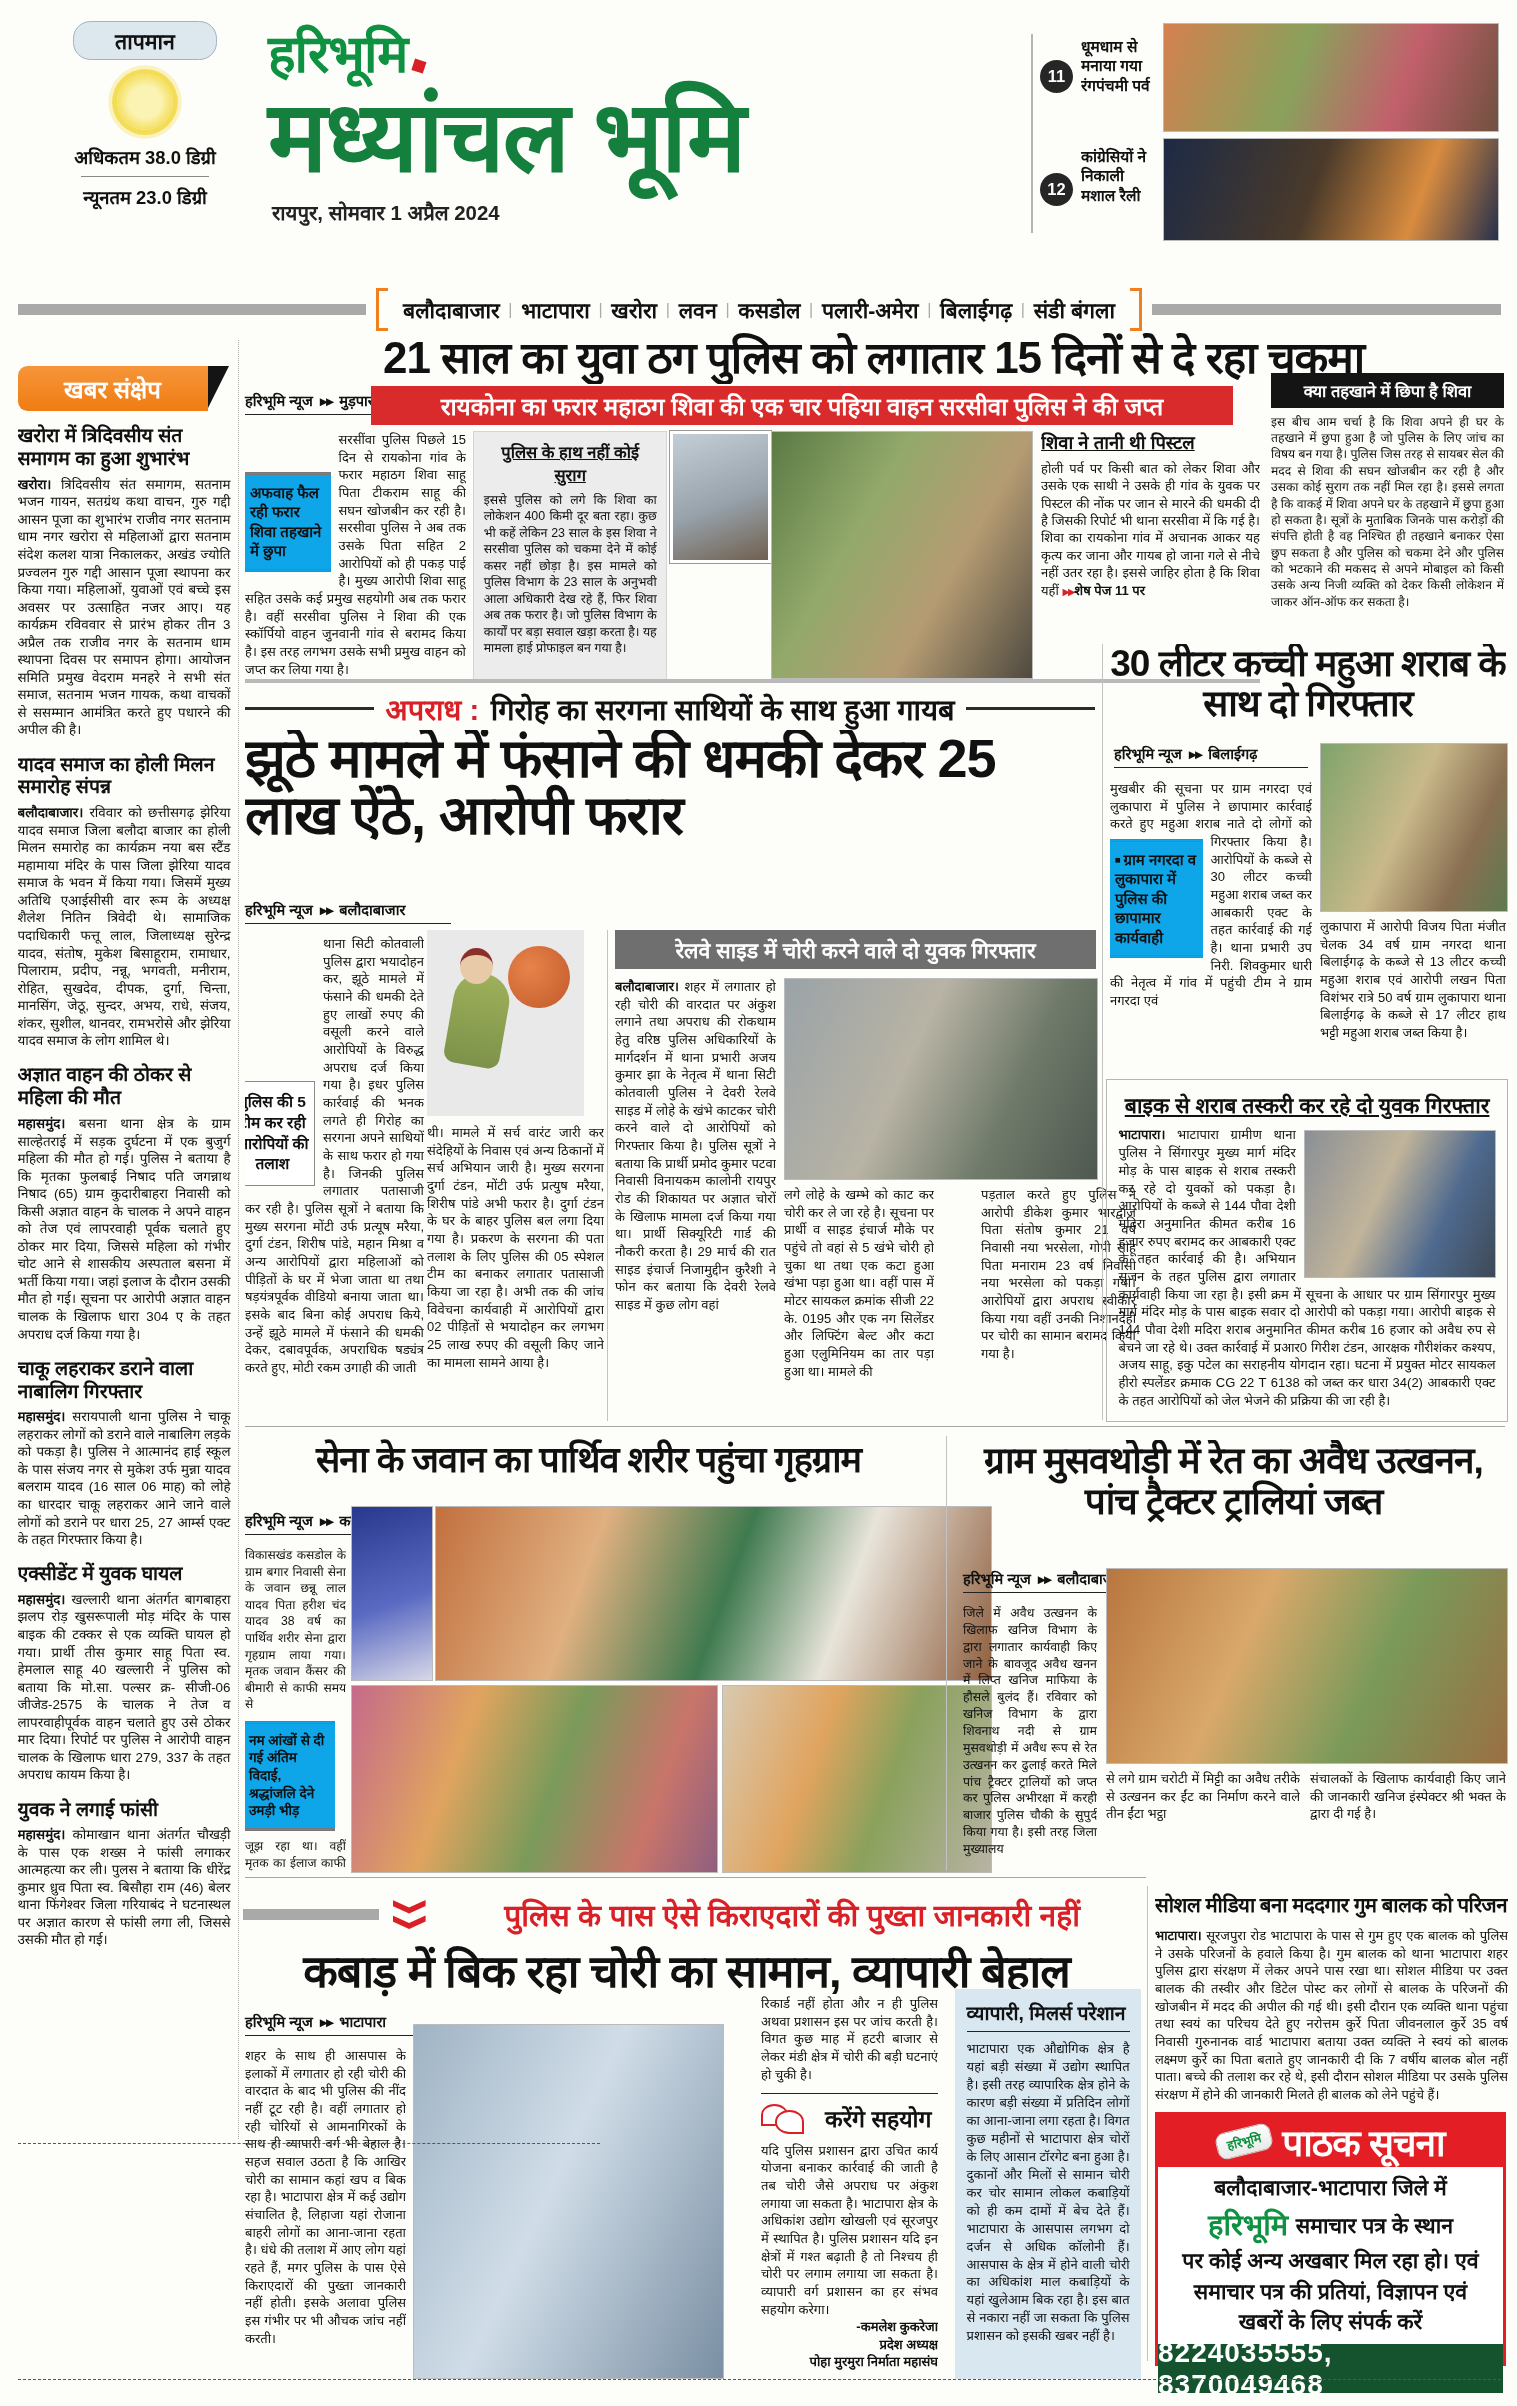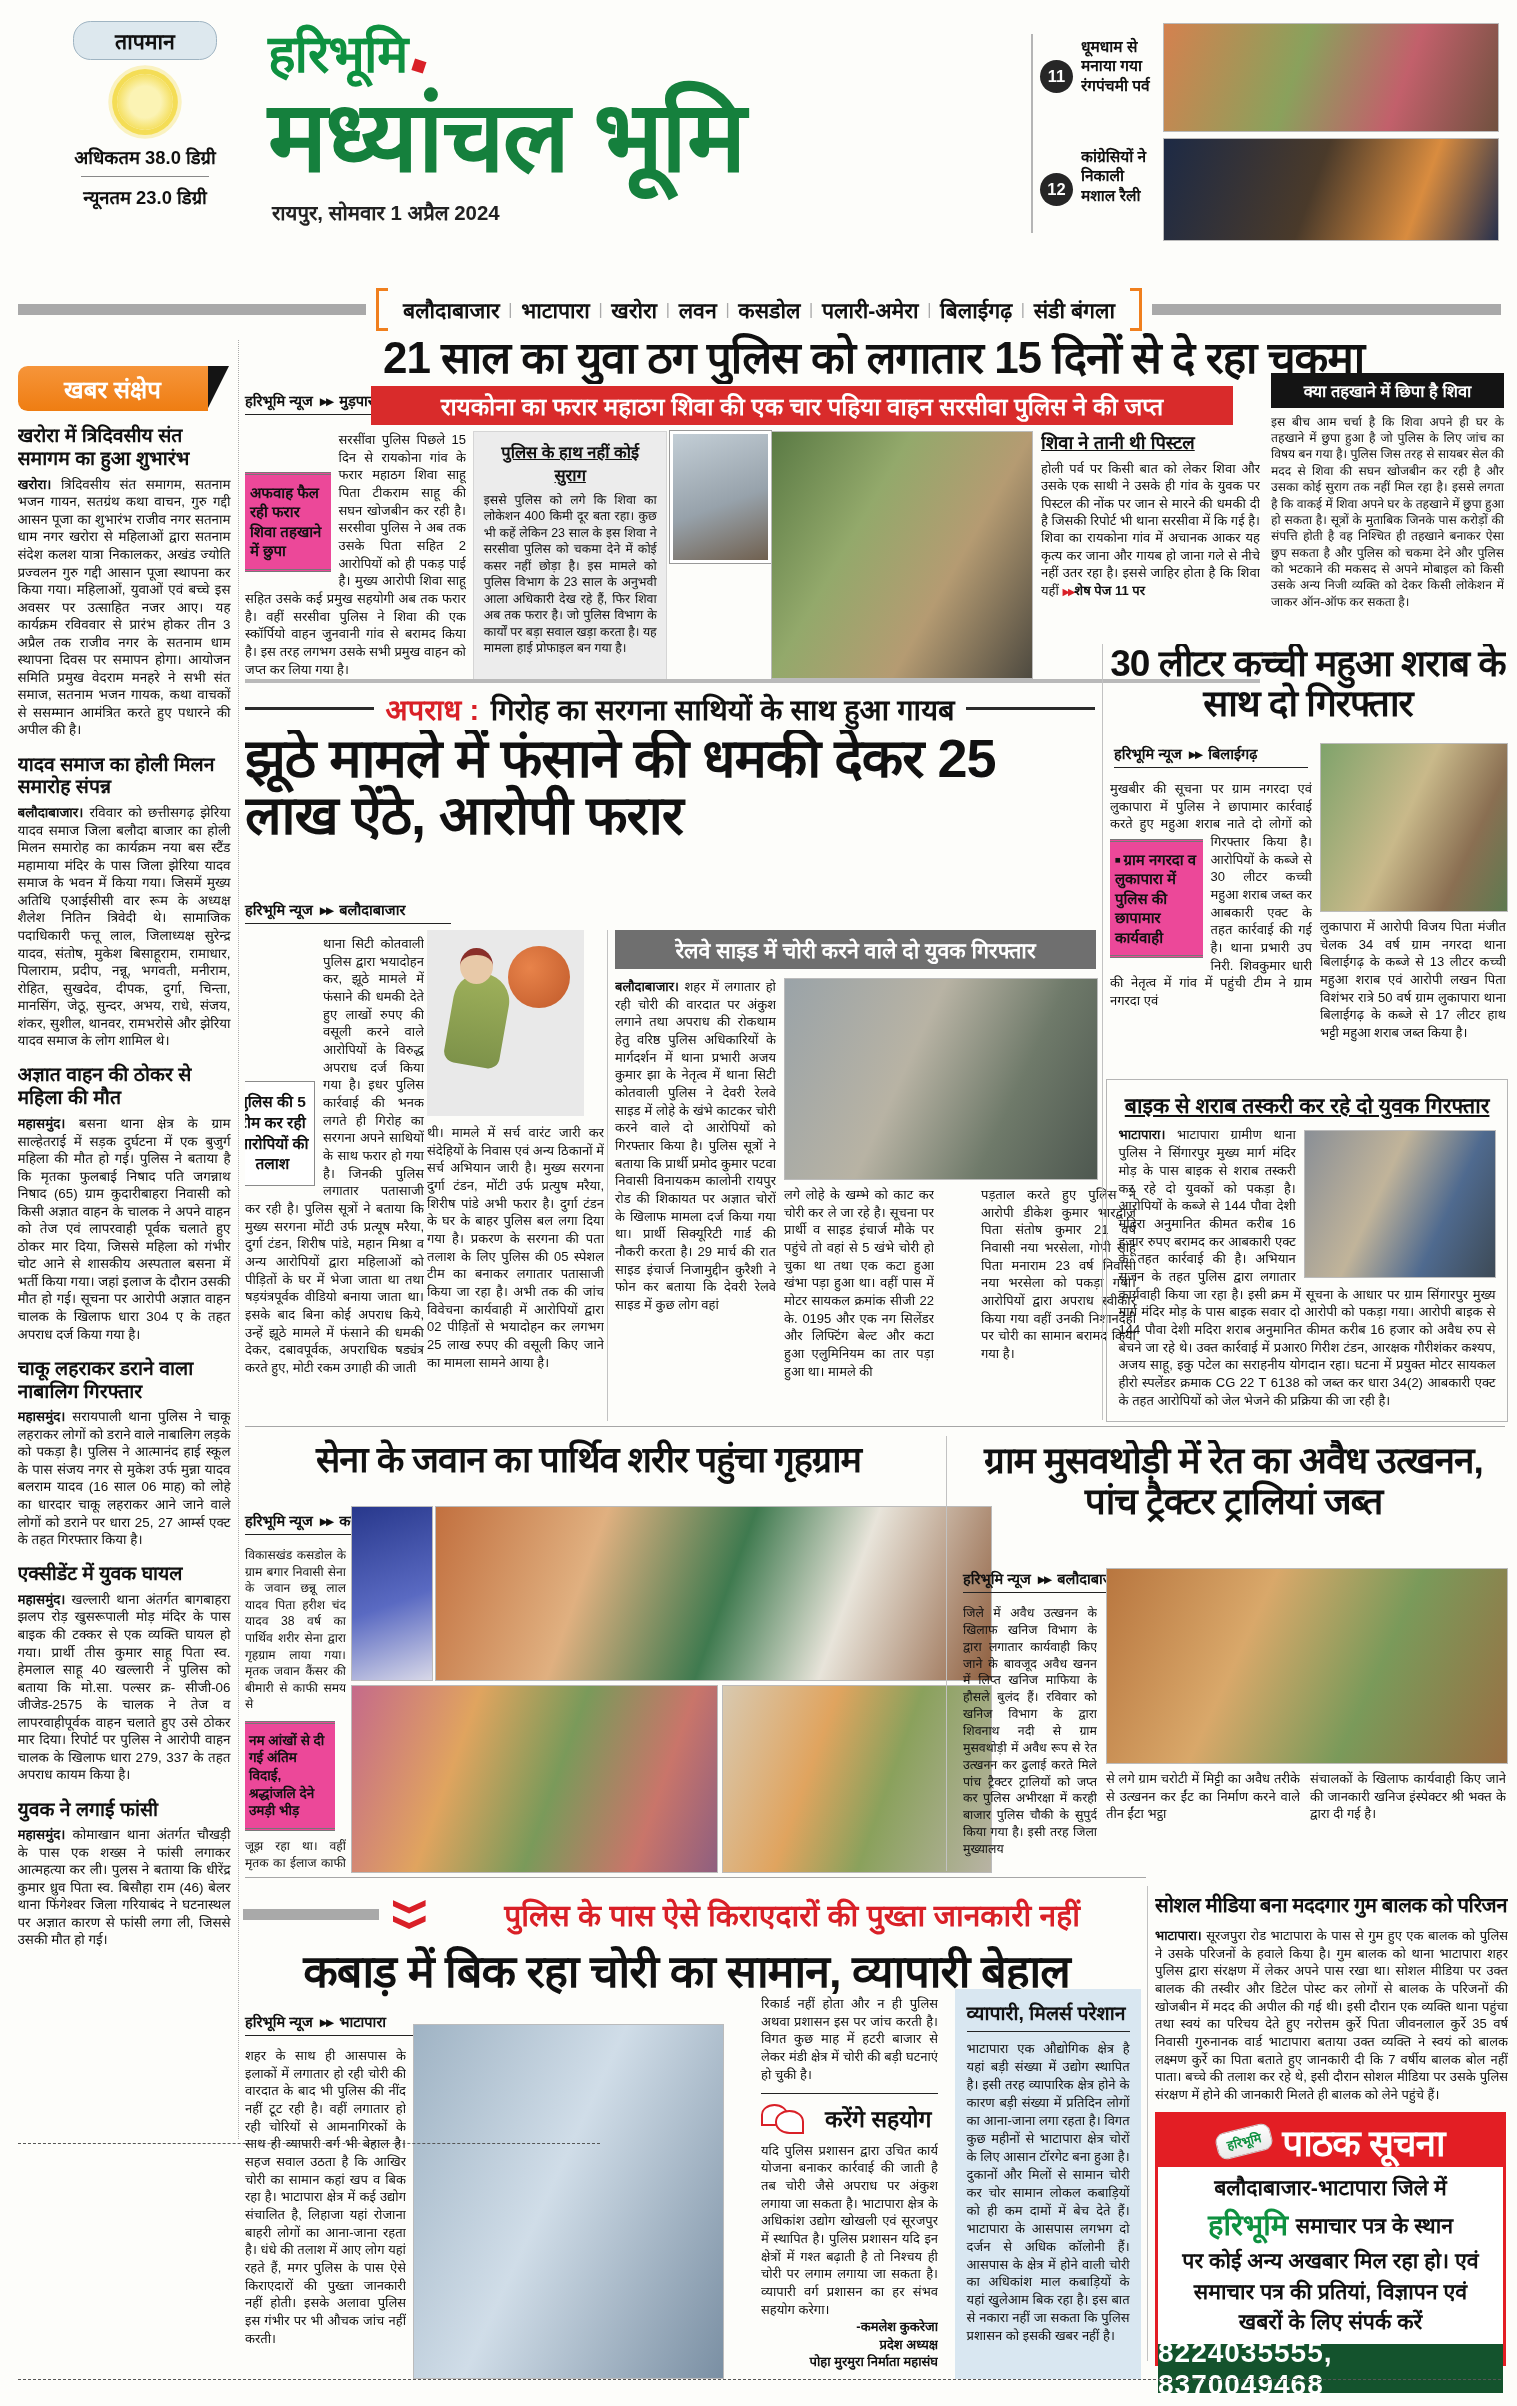--- a/index.html
+++ b/index.html
@@ -42,21 +42,21 @@
            text-align:center;border-radius:9.7px 0 0 9.7px;padding:5.8px 0;width:190px;margin-top:28px;}
   .sb-flag{position:absolute;right:-21.3px;top:0;width:0;height:0;border-top:42px solid #141414;border-right:21.3px solid transparent;}
   .sb-art h3{font-size:19.4px;line-height:1.18;margin:13.6px 0 5.8px;}
   .sb-art p{font-size:13.4px;line-height:1.31;margin:0;text-align:justify;}
   .dl{font-weight:700;}
 
   
   .byline{display:flex;align-items:center;gap:6.8px;border-bottom:1.9px solid #222;padding-bottom:3.9px;font-size:14.6px;}
   .arrows::before{content:"▶▶";font-size:10.7px;letter-spacing:-1.9px;color:#111;}
   .bt{font-size:13px;line-height:1.36;text-align:justify;}
-  .pullbox{background:#ec4899;border-top:3.9px double #777;border-bottom:3.9px double #777;font-weight:700;text-align:left;
+  .pullbox{background:#0ea5e9;border-top:3.9px double #777;border-bottom:3.9px double #777;font-weight:700;text-align:left;
            padding:7.8px 4.9px;font-size:15px;line-height:1.3;}
   .sq::before{content:"■ ";font-size:9.7px;vertical-align:1.9px;}
   .more{font-weight:700;}
   .more::before{content:"▶▶ ";color:#d92027;font-size:9.7px;letter-spacing:-1.9px;}
   .vline{width:0;border-left:1px solid #c2c2c2;}
   .hline{height:0;border-top:1.9px solid #a6a6a6;}
   .hline.thick{border-top:4.9px solid #b9b9b9;}
   .dashline{height:0;border-top:1.9px dashed #555;}
 
   

